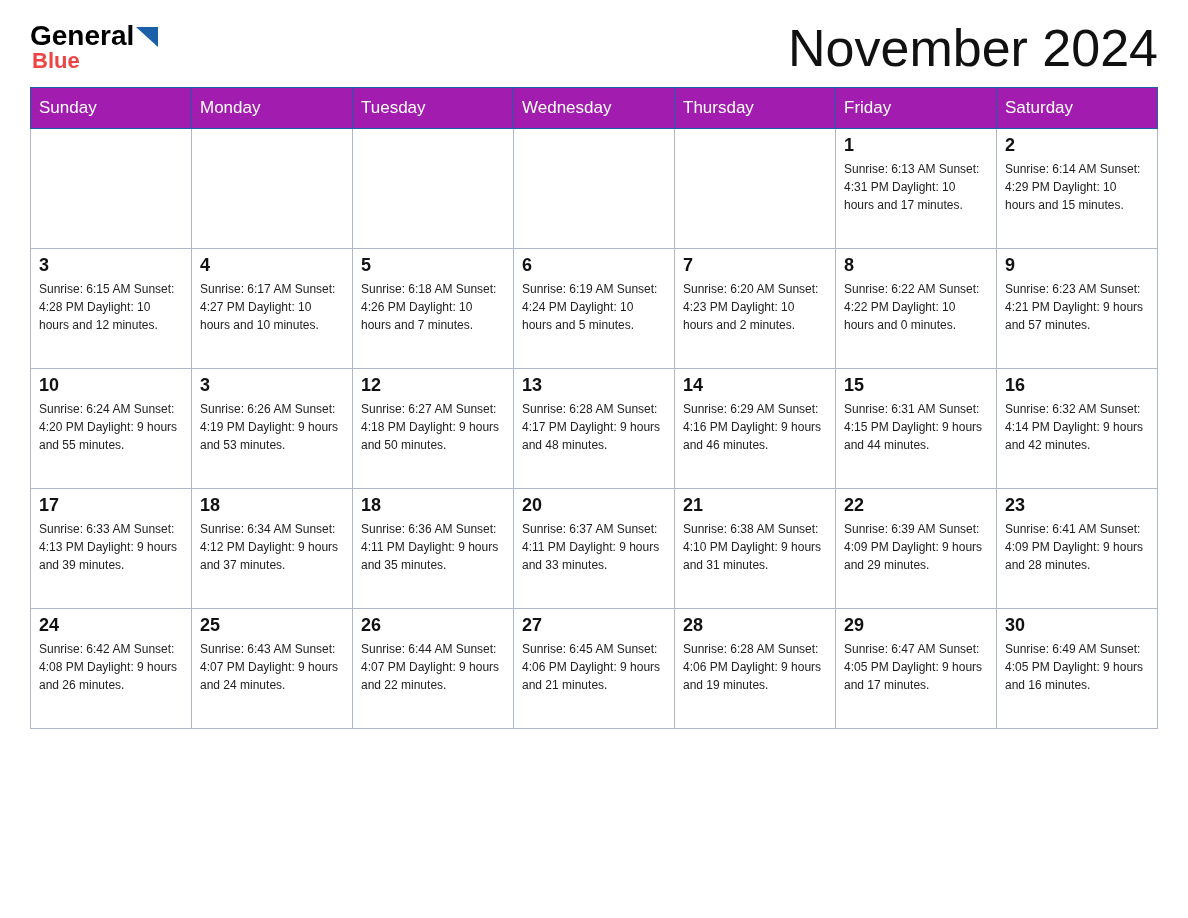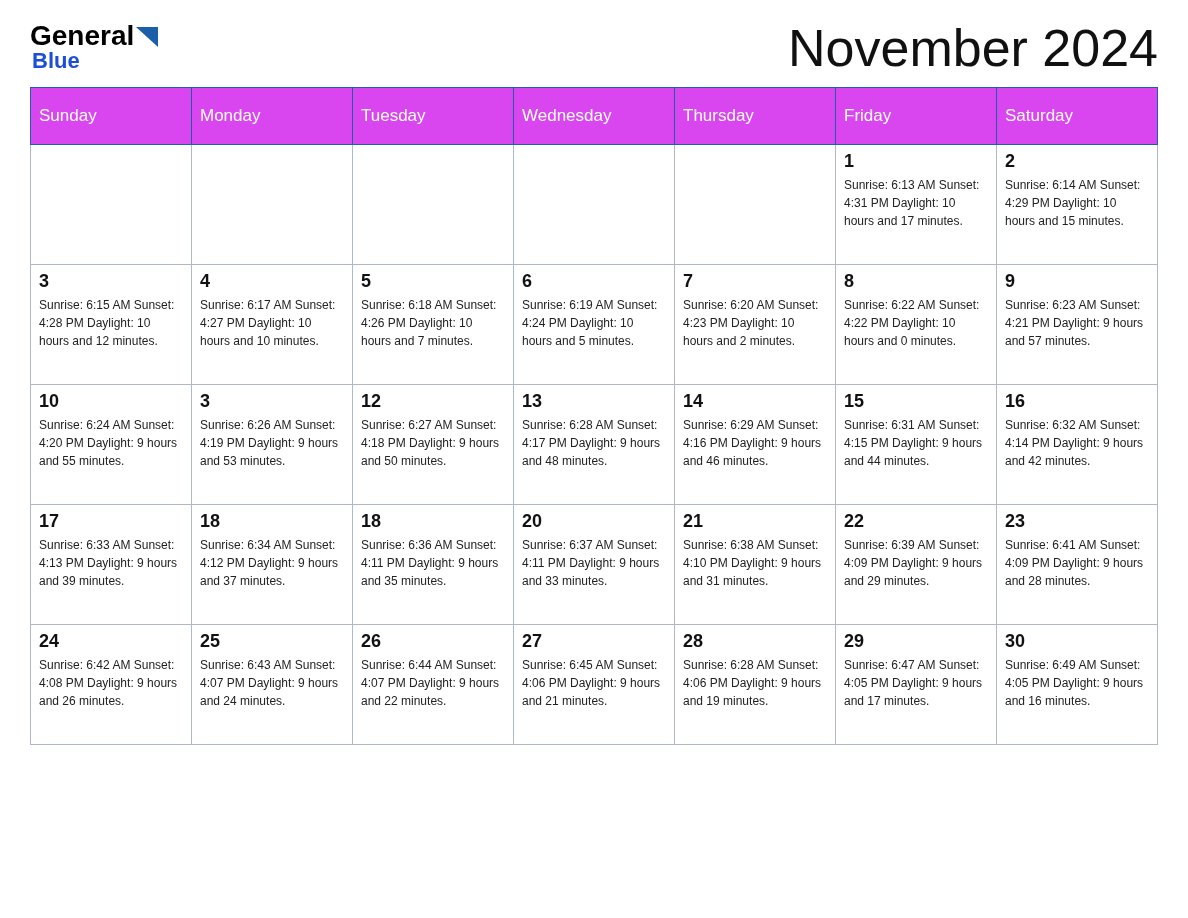--- a/index.html
+++ b/index.html
@@ -25,21 +25,21 @@
     .logo-general {
       font-size: 28px;
       font-weight: bold;
       color: #000;
       display: flex;
       align-items: center;
     }
     .logo-blue {
       font-size: 22px;
       font-weight: bold;
-      color: #1d4ed8;
+      color: #ef4444;
       margin-top: -4px;
       margin-left: 2px;
     }
     .title-area {
       text-align: right;
     }
     .month-title {
       font-size: 52px;
       font-weight: normal;
       color: #111;
@@ -50,23 +50,23 @@
       font-size: 22px;
       color: #111;
       margin-top: 4px;
     }
     .calendar {
       width: 100%;
       border-collapse: collapse;
       margin-top: 10px;
     }
     .calendar th {
-      background: #d946ef;
+      background: #a21caf;
       color: #fff;
-      padding: 18px 8px;
+      padding: 10px 8px;
       font-size: 17px;
       font-weight: normal;
       text-align: left;
       border: 1px solid #1a5fa8;
     }
     .calendar td {
       border: 1px solid #b0b8c8;
       vertical-align: top;
       padding: 6px 8px;
       width: 14.28%;

